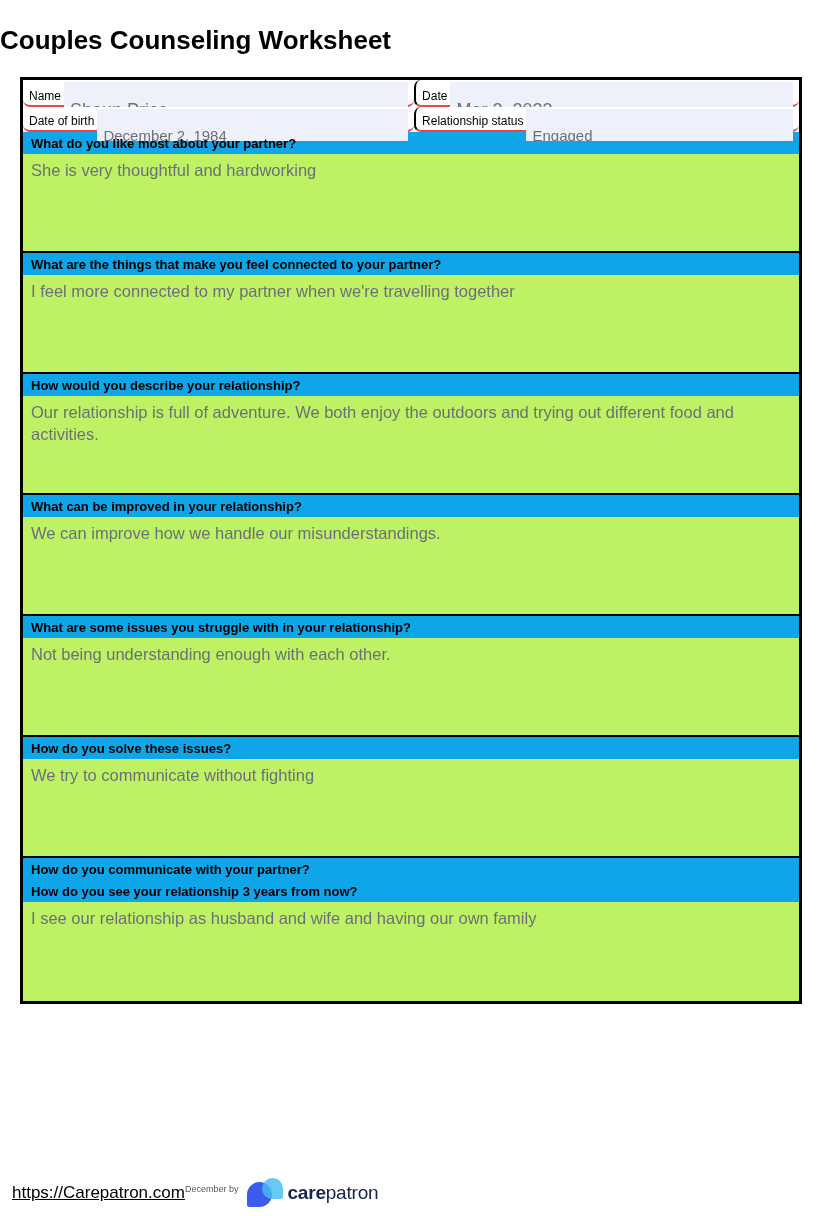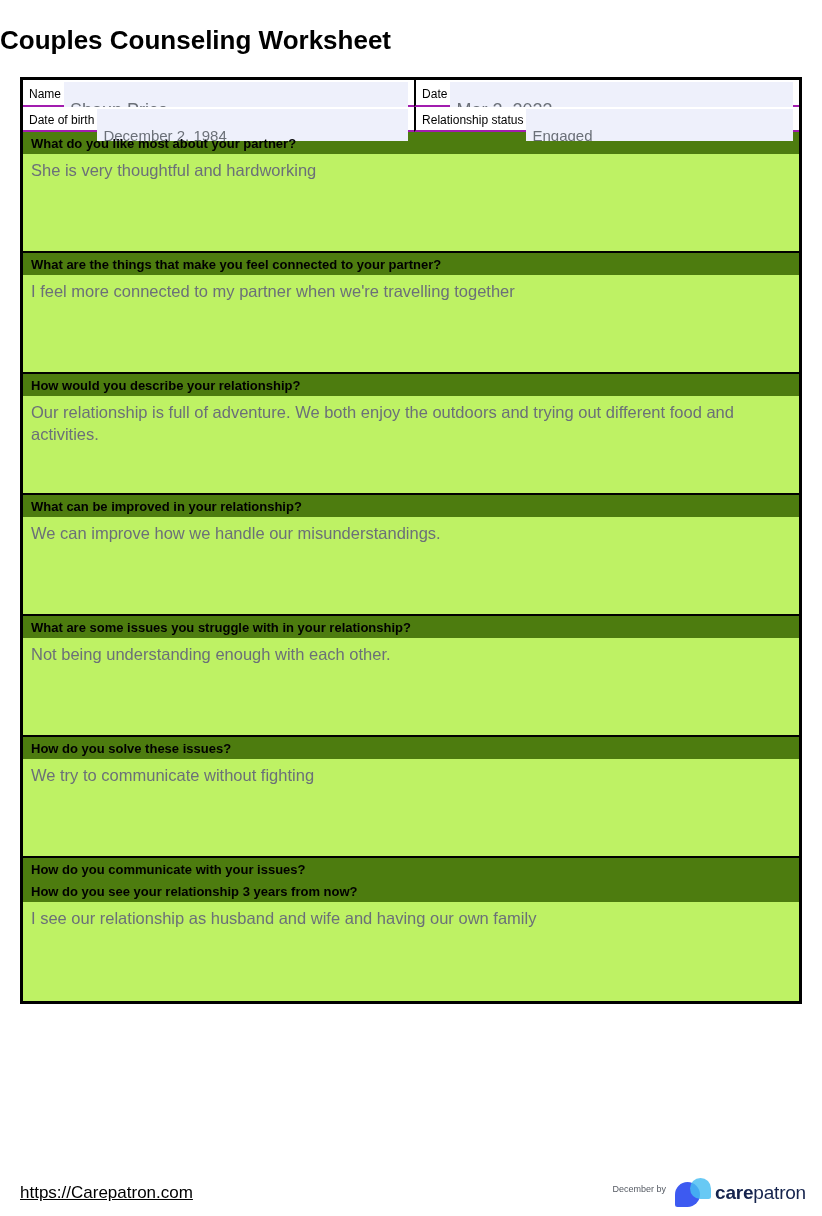--- a/index.html
+++ b/index.html
@@ -25,24 +25,25 @@
     left: 20px; top: 77px;
     width: 782px;
     border: 3px solid #000;
     background: #fff;
   }
 
   
   .info-grid { display: grid; grid-template-columns: 50.4% 49.6%; }
   .info-cell {
     display: flex;
-    align-items: center;
-    border-bottom: 2px solid #a21caf;
+    align-items: flex-end;
+    border-bottom: 2px solid #ef4444;
     padding: 2px 6px 2px 6px;
     background: #fff;
+    border-radius: 7px;
   }
   .info-cell.right { border-left: 2px solid #000; }
   .info-cell.row1 { height: 27px; }
   .info-cell.row2 { height: 25px; }
   .field-label {
     font-size: 12px;
     color: #000;
     white-space: nowrap;
     padding-top: 2px;
     margin-right: 3px;
@@ -59,41 +60,40 @@
   .row1 .field-input { font-size: 18px; line-height: 24px; }
   .row2 .field-input { font-size: 15px; line-height: 21px; }
 
   
   .section .question {
     height: 22px;
     padding: 4px 8px 2px 8px;
     font-size: 13px;
     font-weight: bold;
     color: #000;
-    background: #4d7c0f;
+    background: #0ea5e9;
     line-height: 15px;
   }
   .section .answer {
     height: 99px;
     background: #bef264;
     color: #6b7078;
     font-size: 16.5px;
     line-height: 22px;
     padding: 5px 8px;
     border-bottom: 2px solid #000;
   }
   .section:last-child .answer { border-bottom: none; }
 
   
   .footer {
     position: absolute;
-    left: 20px; right: 16px; top: 1174px;
+    left: 12px; right: 16px; top: 1174px;
     height: 38px;
     display: flex;
-    justify-content: space-between;
     align-items: center;
   }
   .site-link {
     font-size: 17px;
     color: #000;
     text-decoration: underline;
     cursor: pointer;
   }
   .powered {
     display: flex;
@@ -177,21 +177,21 @@
       <div class="question">What are some issues you struggle with in your relationship?</div>
       <div class="answer">Not being understanding enough with each other.</div>
     </div>
 
     <div class="section">
       <div class="question">How do you solve these issues?</div>
       <div class="answer">We try to communicate without fighting</div>
     </div>
 
     <div class="section">
-      <div class="question">How do you communicate with your issues?</div>
+      <div class="question">How do you communicate with your partner?</div>
     </div>
 
     <div class="section">
       <div class="question">How do you see your relationship 3 years from now?</div>
       <div class="answer">I see our relationship as husband and wife and having our own family</div>
     </div>
 
   </div>
 
   <div class="footer">

